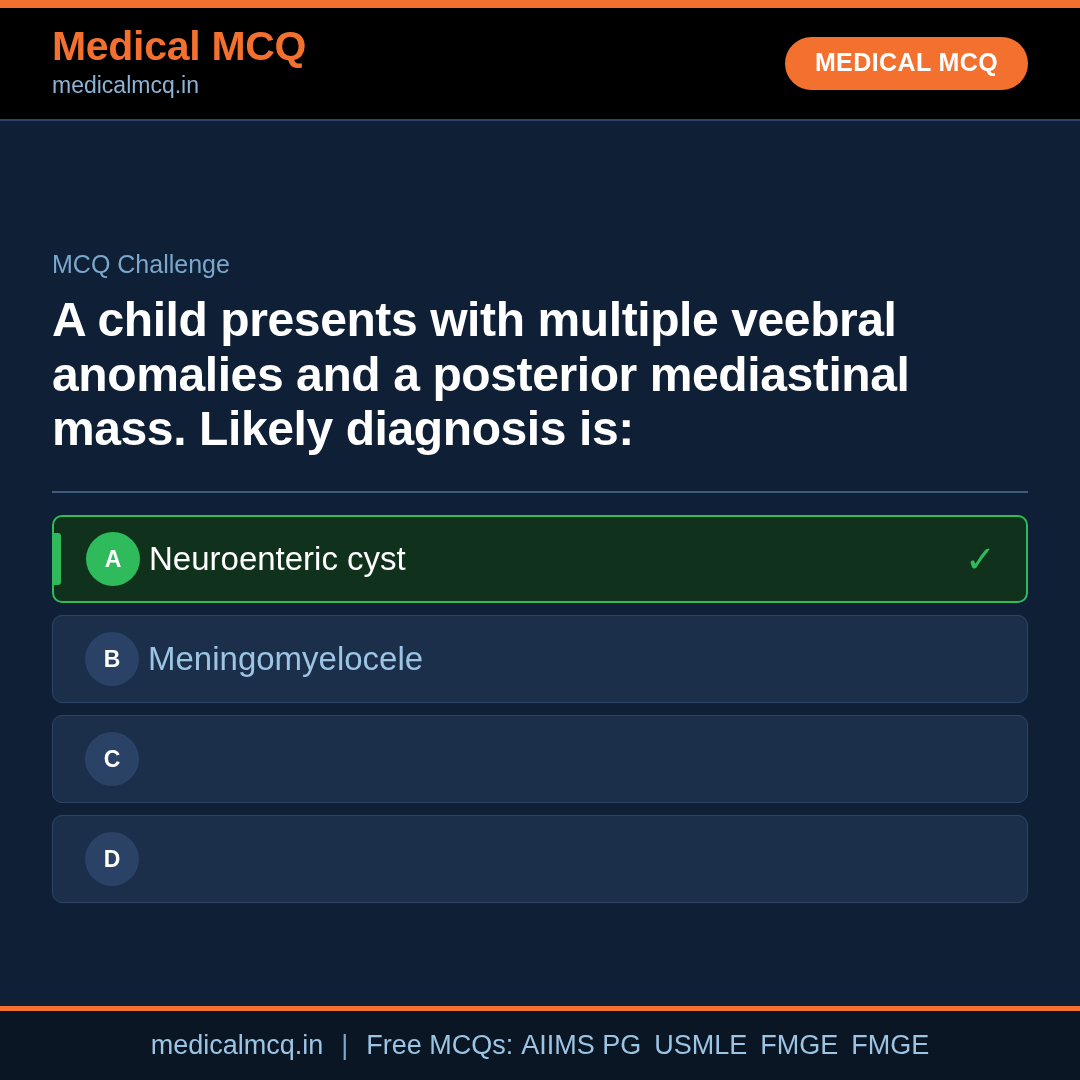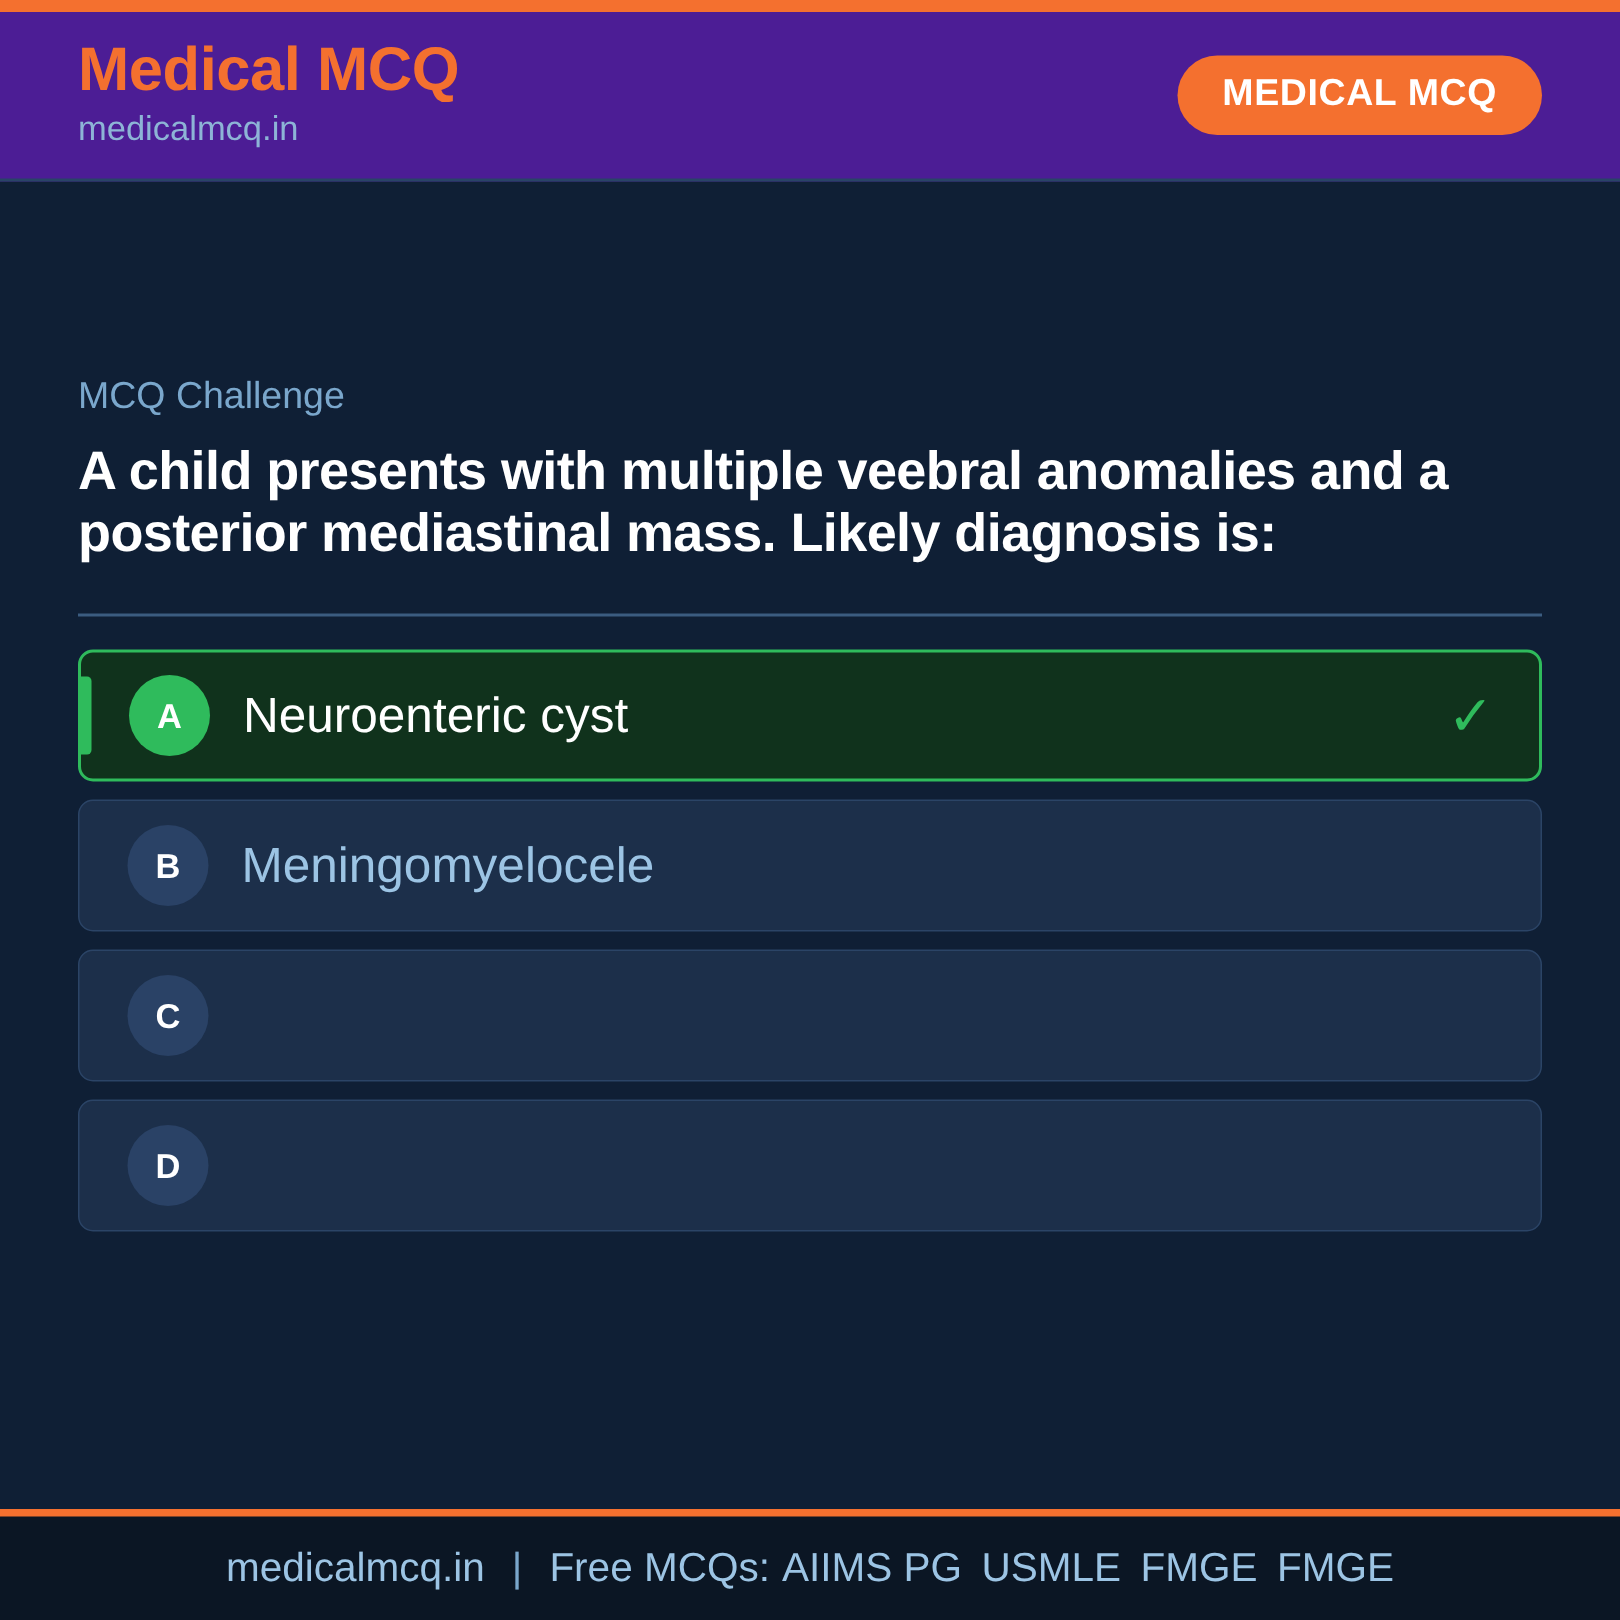--- a/index.html
+++ b/index.html
@@ -19,21 +19,21 @@
   
   .top-accent {
     height: 8px;
     width: 100%;
     background: #f4702f;
   }
 
   
   .header {
     height: 113px;
-    background: #4c1d95;
+    background: #000000;
     border-bottom: 2px solid #294467;
     display: flex;
     align-items: center;
     justify-content: space-between;
     padding: 0 52px;
   }
 
   .brand-block {
     display: flex;
     flex-direction: column;
@@ -74,21 +74,21 @@
   }
 
   .eyebrow {
     font-size: 25px;
     color: #7aa7cc;
     margin-top: 128px;
     line-height: 1.2;
   }
 
   .question {
-    font-size: 36px;
+    font-size: 48px;
     font-weight: bold;
     color: #ffffff;
     line-height: 1.14;
     margin-top: 14px;
     letter-spacing: -0.4px;
     max-width: 930px;
   }
 
   .divider {
     height: 2px;
@@ -152,21 +152,21 @@
   }
 
   .option.correct .badge {
     background: #2fbb5c;
     color: #ffffff;
   }
 
   .option-text {
     font-size: 33px;
     color: #9cc4e4;
-    margin-left: 22px;
+    margin-left: 9px;
     line-height: 1.1;
   }
 
   .option.correct .option-text {
     color: #ffffff;
   }
 
   .check-icon {
     margin-left: auto;
     color: #2fbb5c;

